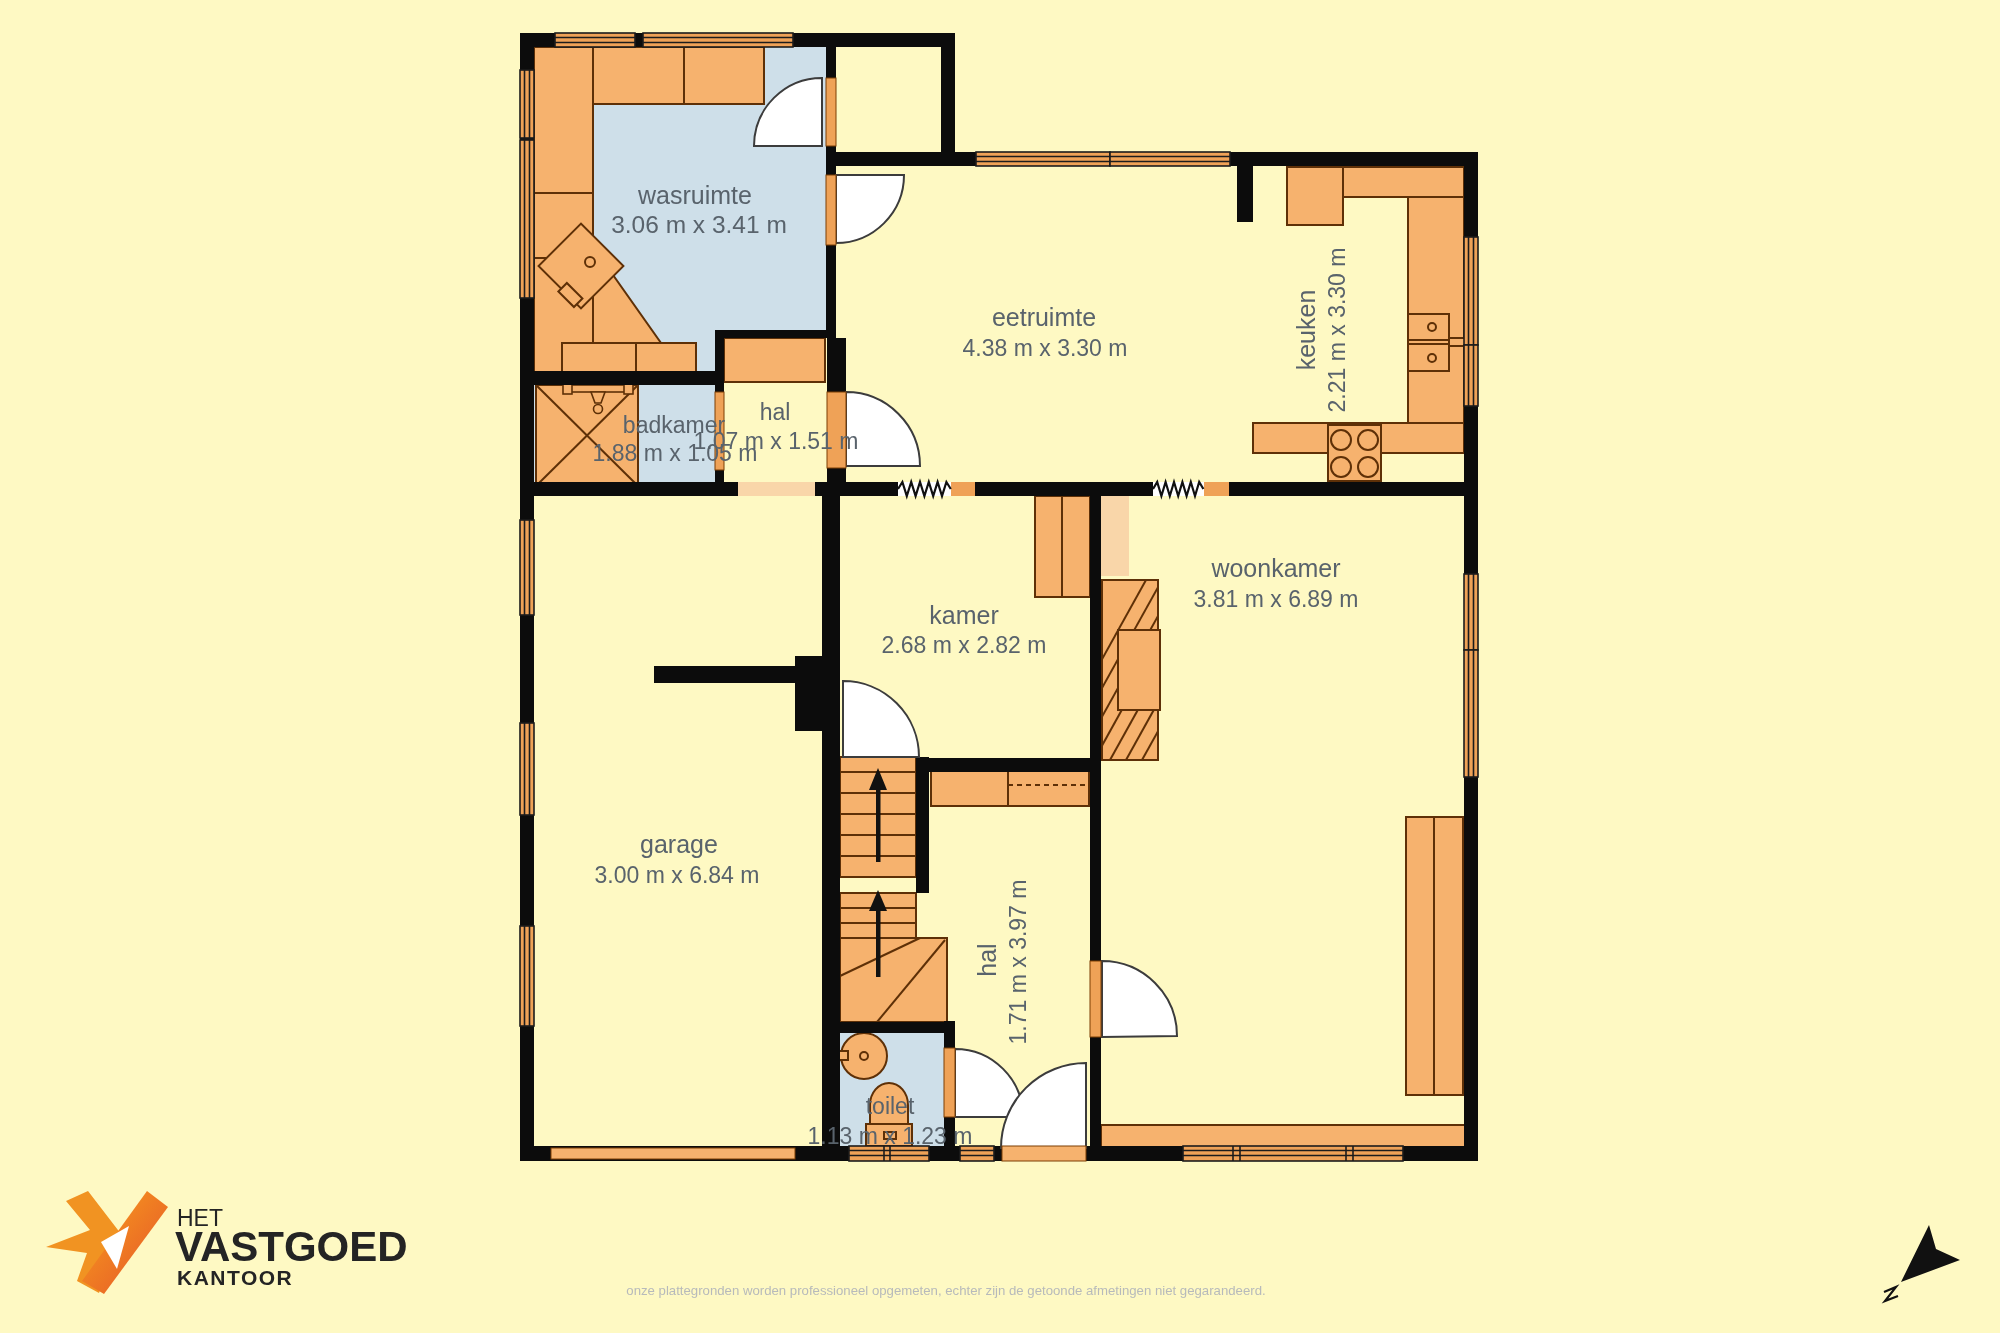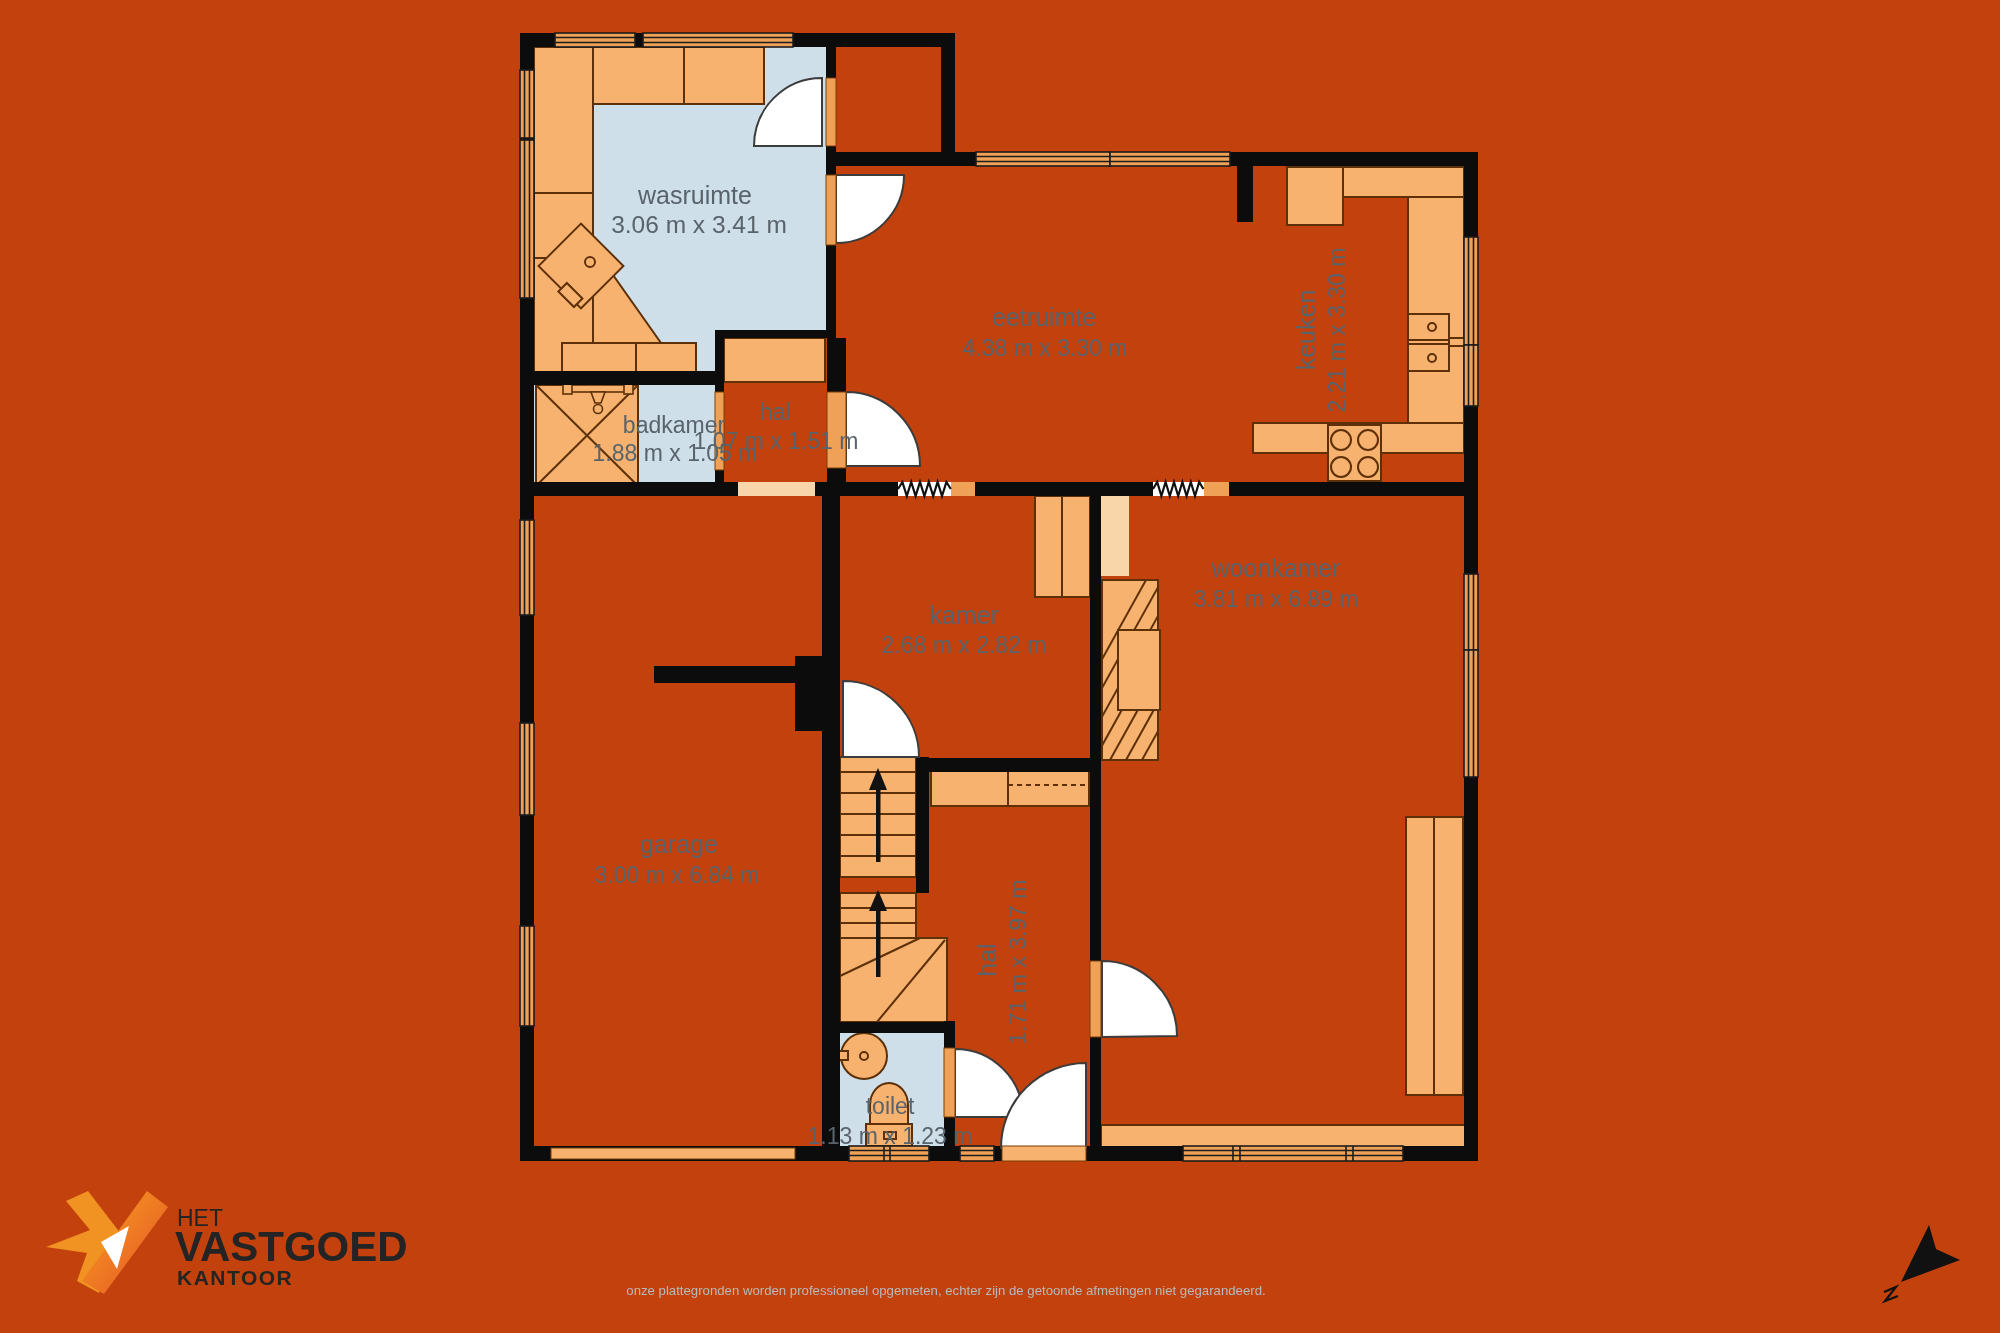--- a/index.html
+++ b/index.html
@@ -1,16 +1,16 @@
 <!DOCTYPE html>
 <html><head>
 <meta charset="utf-8">
 <style>
   html,body{margin:0;padding:0;background:#ffffff;}
-  .page{position:relative;width:2000px;height:1333px;background:#c2410c;overflow:hidden;}
+  .page{position:relative;width:2000px;height:1333px;background:#fef9c3;overflow:hidden;}
   svg{position:absolute;left:0;top:0;}
   text{font-family:"Liberation Sans",sans-serif;}
 </style>
 </head>
 <body>
 <div class="page">
 <svg width="2000" height="1333" viewBox="0 0 2000 1333">
 <defs>
   <linearGradient id="lg1" x1="0" y1="0" x2="1" y2="1">
     <stop offset="0" stop-color="#f9a21c"></stop>

